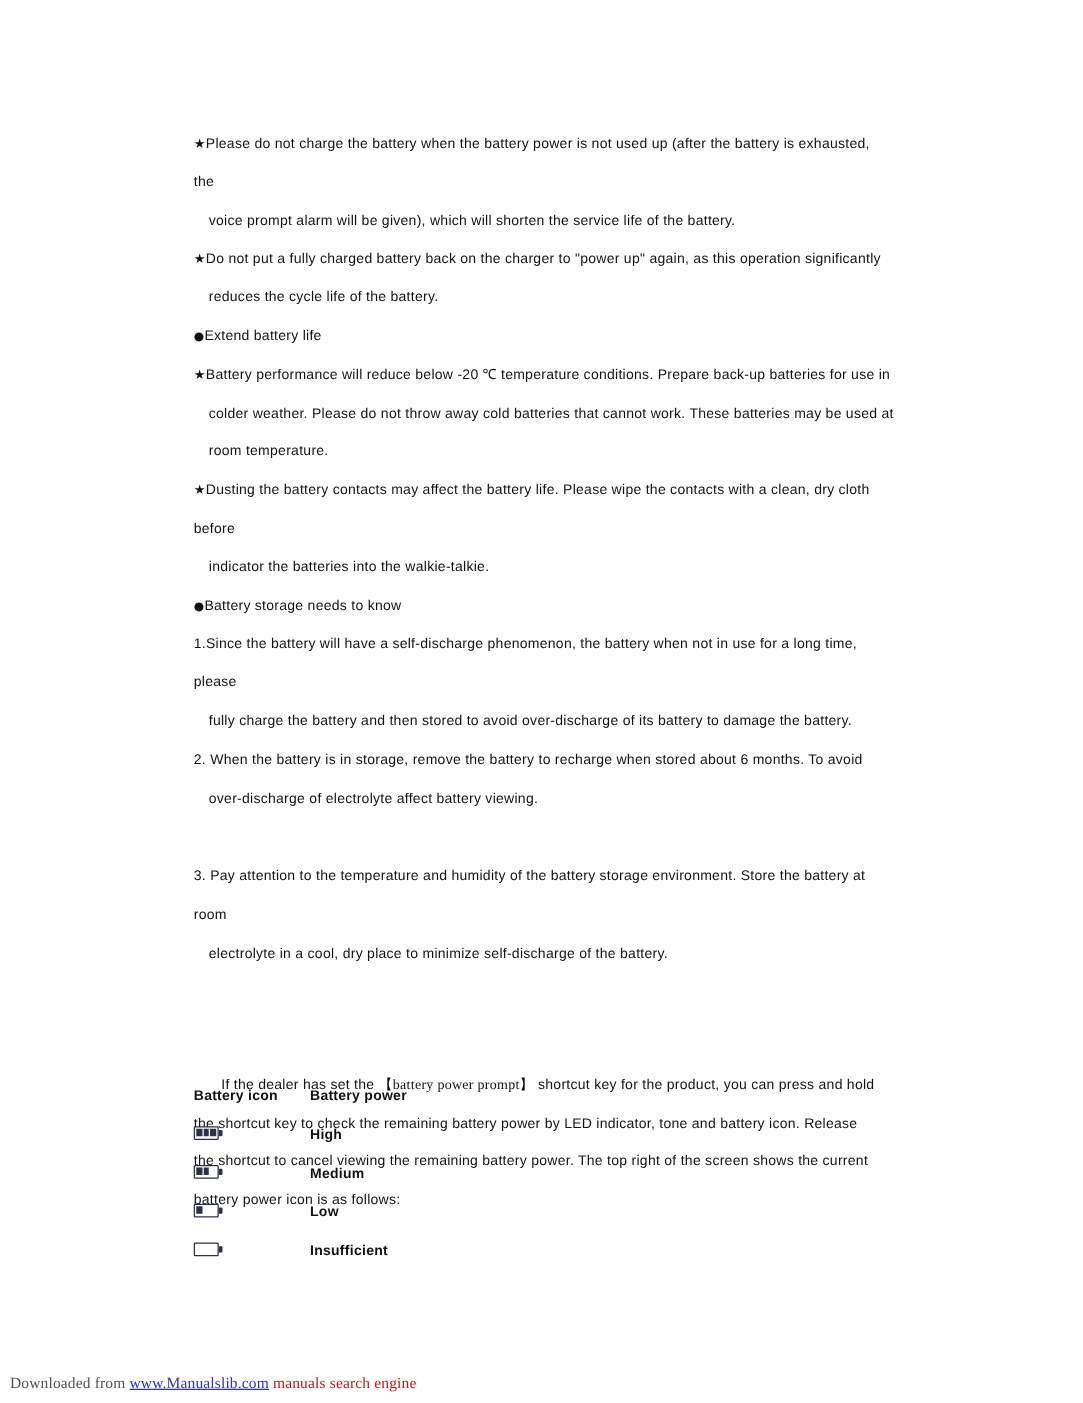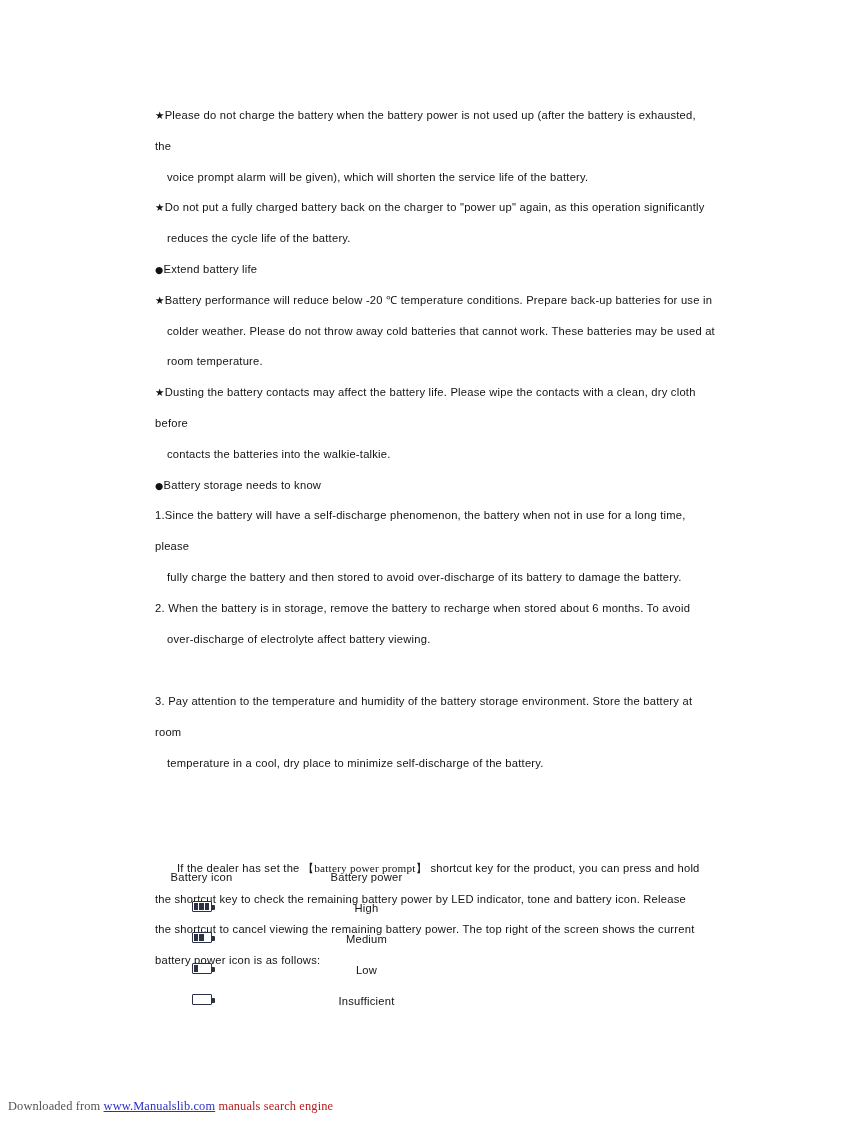--- a/index.html
+++ b/index.html
@@ -74,23 +74,23 @@
   .battery-table {
     position: absolute;
     left: 155px;
     top: 861px;
     width: 330px;
     border-collapse: collapse;
   }
   .battery-table td, .battery-table th {
     padding: 0;
     border: 0;
-    text-align: center;
+    text-align: left;
     vertical-align: middle;
-    font-weight: normal;
+    font-weight: bold;
     height: 31px;
     font-size: 11.2px;
     color: #121212;
     letter-spacing: 0.02em;
   }
   .col-icon { width: 93px; }
 
   .batt {
     position: relative;
     display: inline-block;
@@ -167,42 +167,42 @@
     </p>
 
     <p class="para">
       <span class="bullet-glyph">★</span><span>Battery performance will reduce below -20 ℃ temperature conditions. Prepare back-up batteries for use in</span>
       <span class="cont">colder weather. Please do not throw away cold batteries that cannot work. These batteries may be used at</span>
       <span class="cont">room temperature.</span>
     </p>
 
     <p class="para">
       <span class="bullet-glyph">★</span><span>Dusting the battery contacts may affect the battery life. Please wipe the contacts with a clean, dry cloth before</span>
-      <span class="cont">contacts the batteries into the walkie-talkie.</span>
+      <span class="cont">indicator the batteries into the walkie-talkie.</span>
     </p>
 
     <p class="para">
       <span class="bullet-glyph circle">●</span><span>Battery storage needs to know</span>
     </p>
 
     <p class="para">
       <span>1.</span><span>Since the battery will have a self-discharge phenomenon, the battery when not in use for a long time, please</span>
       <span class="cont">fully charge the battery and then stored to avoid over-discharge of its battery to damage the battery.</span>
     </p>
 
     <p class="para">
       <span>2. </span><span>When the battery is in storage, remove the battery to recharge when stored about 6 months. To avoid</span>
       <span class="cont">over-discharge of electrolyte affect battery viewing.</span>
     </p>
 
     <div class="gap-big"></div>
 
     <p class="para">
       <span>3. </span><span>Pay attention to the temperature and humidity of the battery storage environment. Store the battery at room</span>
-      <span class="cont">temperature in a cool, dry place to minimize self-discharge of the battery.</span>
+      <span class="cont">electrolyte in a cool, dry place to minimize self-discharge of the battery.</span>
     </p>
 
     <div style="height:60px"></div>
 
 
     <div style="height:14px"></div>
 
     <p class="flow"><span>If the dealer has set the </span><span class="cjk">【battery power prompt】</span><span> shortcut key for the product, you can press and hold the shortcut key to check the remaining battery power by LED indicator, tone and battery icon. Release the shortcut to cancel viewing the remaining battery power. The top right of the screen shows the current battery power icon is as follows:</span></p>
 
   </div>

